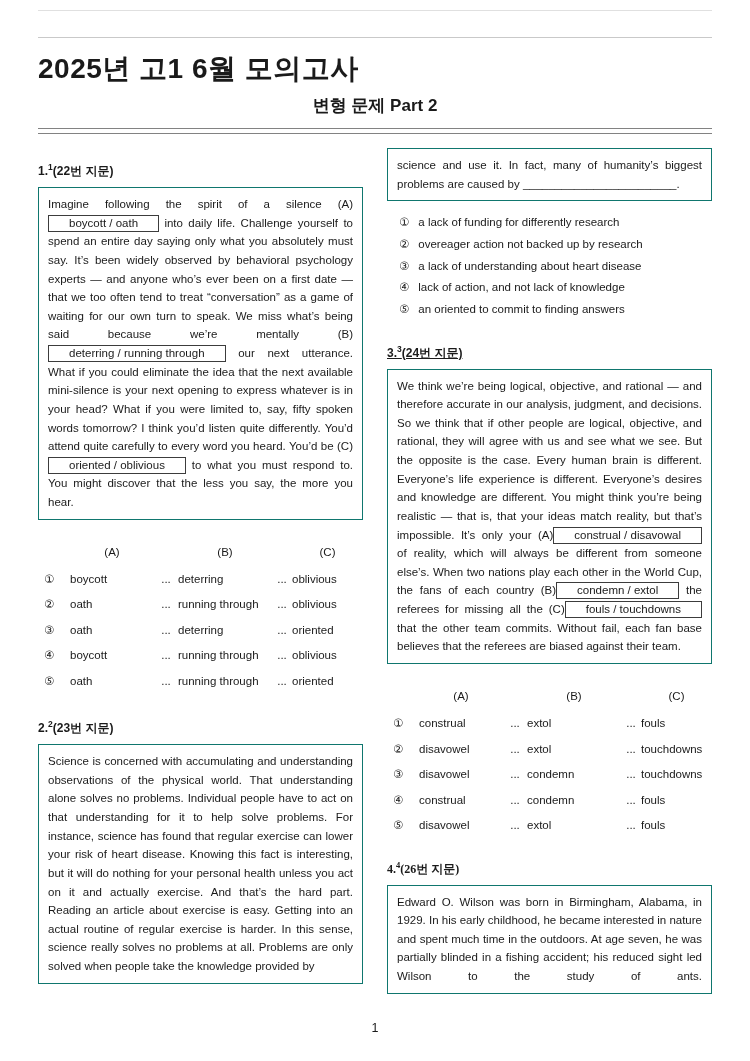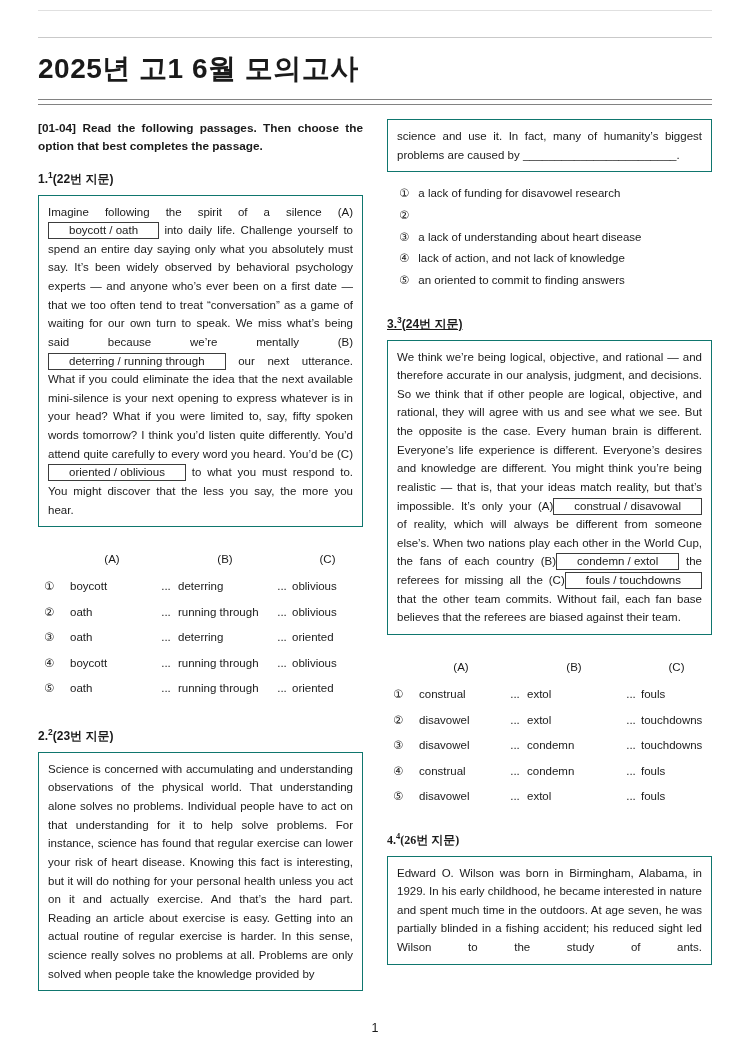--- a/index.html
+++ b/index.html
@@ -40,27 +40,27 @@
 </style>
 </head>
 <body>
 
 <div class="page">
 
   <div class="rule-faint"></div>
   <div class="rule-light"></div>
 
   <h1 class="title">2025년 고1 6월 모의고사</h1>
+  <h2 class="subtitle">변형 문제 Part 2</h2>
   <div class="double-rule"></div>
 
   <div class="columns">
 
     <div class="col">
 
-      <p class="instruction">[01-04] Read the following passages. Then choose the option that best completes the passage.</p>
 
       <div class="q-header"><span>1.</span><sup>1</sup><span>(22번 지문)</span></div>
 
       <div class="passage-box"><span>Imagine following the spirit of a silence (A)</span><span class="inline-box">boycott / oath</span><span> into daily life. Challenge yourself to spend an entire day saying only what you absolutely must say. It’s been widely observed by behavioral psychology experts — and anyone who’s ever been on a first date — that we too often tend to treat “conversation” as a game of waiting for our own turn to speak. We miss what’s being said because we’re mentally (B)</span><span class="inline-box">deterring / running through</span><span> our next utterance. What if you could eliminate the idea that the next available mini-silence is your next opening to express whatever is in your head? What if you were limited to, say, fifty spoken words tomorrow? I think you’d listen quite differently. You’d attend quite carefully to every word you heard. You’d be (C)</span><span class="inline-box">oriented / oblivious</span><span> to what you must respond to. You might discover that the less you say, the more you hear.</span></div>
 
       <div class="ans-table">
         <div class="grid6 ans-head">
           <span class="h-a">(A)</span>
           <span class="h-b">(B)</span>
           <span class="h-c">(C)</span>
@@ -113,24 +113,25 @@
 
     </div>
 
     <div class="col">
 
       <div class="passage-box"><span>science and use it. In fact, many of humanity’s biggest problems are caused by ________________________.</span></div>
 
       <div class="opt-list">
         <div class="opt">
           <span>①</span>
-          <span>a lack of funding for disavowel research</span>
+          <span>a lack of funding for differently research</span>
         </div>
         <div class="opt">
           <span>②</span>
+          <span>overeager action not backed up by research</span>
         </div>
         <div class="opt">
           <span>③</span>
           <span>a lack of understanding about heart disease</span>
         </div>
         <div class="opt">
           <span>④</span>
           <span>lack of action, and not lack of knowledge</span>
         </div>
         <div class="opt">

